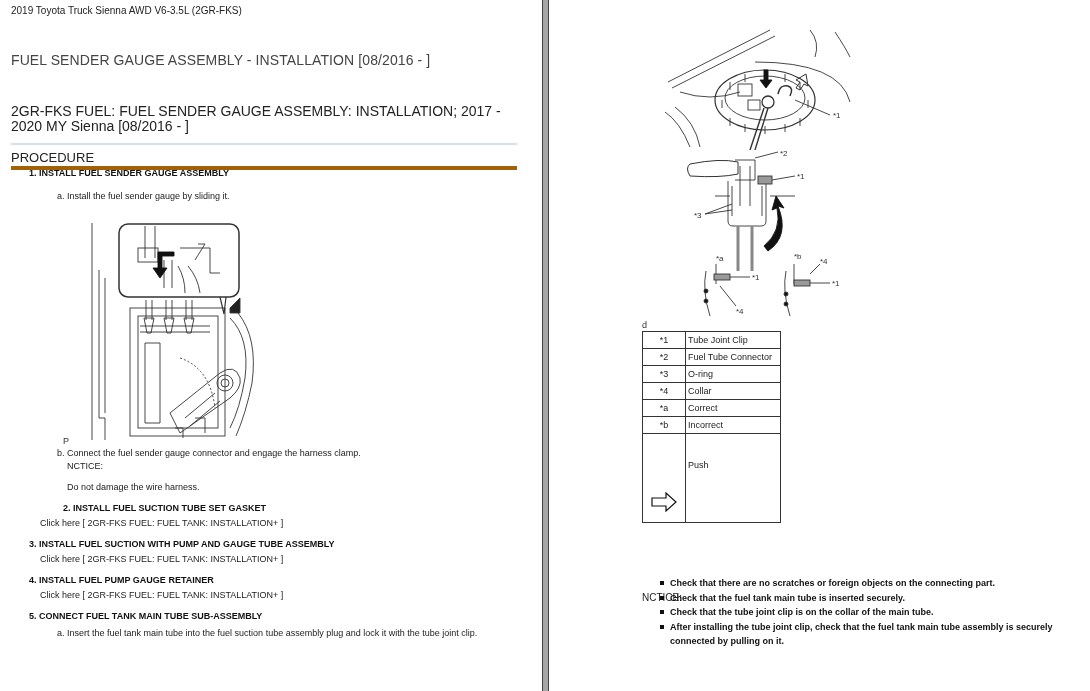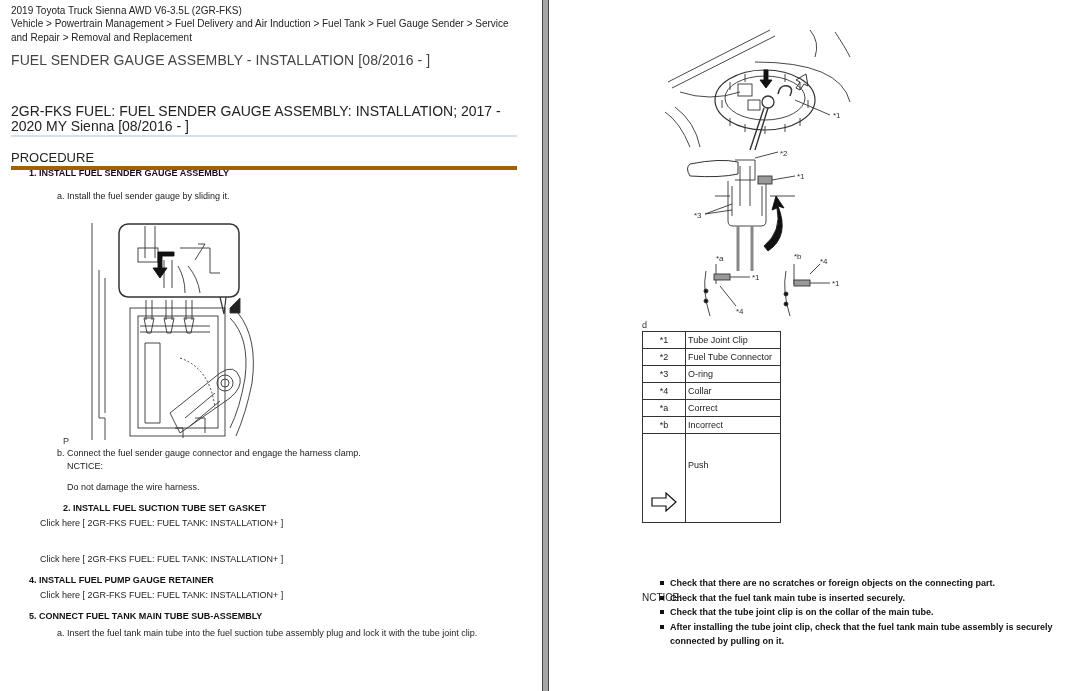--- a/index.html
+++ b/index.html
@@ -13,21 +13,21 @@
   .divider {
     position:absolute; left:542px; top:0; width:7px; height:691px;
     background:#a6a6a6; border-left:1px solid #444; border-right:1px solid #444; box-sizing:border-box;
   }
   .t { position:absolute; white-space:nowrap; }
   .vehicle { left:11px; top:5px; font-size:10px; color:#222; }
   .crumb { left:11px; top:17px; font-size:10px; line-height:14px; color:#222; white-space:normal; width:510px; }
   .doc-title { left:11px; top:52px; font-size:14px; color:#444; letter-spacing:0.1px; }
   .sec-title {
     left:11px; top:104px; width:506px; font-size:14px; line-height:15px; color:#222; white-space:normal;
-    border-bottom:2px solid #d5e0e8; padding-bottom:1px;
+    border-bottom:2px solid #d5e0e8; padding-bottom:9px;
   }
   .proc-title {
     left:11px; top:150px; width:506px; font-size:13px; color:#222;
     border-bottom:4px solid #a16207; padding-bottom:1px;
   }
   .step { font-size:9px; font-weight:bold; color:#111; }
   .sub { font-size:9px; color:#222; }
   .link { font-size:9px; color:#222; }
   .link b { font-weight:normal; }
   .fig-left { position:absolute; left:60px; top:218px; width:210px; height:222px; }
@@ -46,21 +46,20 @@
   .notice-label { font-size:10px; color:#222; }
   ul.notes { position:absolute; left:660px; top:576px; margin:0; padding:0; list-style:none; width:420px; }
   ul.notes li { font-size:9px; font-weight:bold; color:#111; line-height:14.5px; position:relative; padding-left:10px; }
   ul.notes li::before { content:""; position:absolute; left:0; top:5px; width:4px; height:4px; background:#111; }
 </style>
 </head>
 <body>
 
 <div class="page-left">
   <div class="t vehicle">2019 Toyota Truck Sienna AWD V6-3.5L (2GR-FKS)</div>
-  <div class="t crumb">Vehicle &gt; Powertrain Management &gt; Fuel Delivery and Air Induction &gt; Fuel Tank &gt; Fuel Gauge Sender &gt; Service and Repair &gt; Removal and Replacement</div>
   <div class="t doc-title">FUEL SENDER GAUGE ASSEMBLY - INSTALLATION [08/2016 - ]</div>
   <div class="t sec-title">2GR-FKS FUEL: FUEL SENDER GAUGE ASSEMBLY: INSTALLATION; 2017 - 2020 MY Sienna [08/2016 -        ]</div>
   <div class="t proc-title">PROCEDURE</div>
 
   <div class="t step" style="left:29px; top:168px;">
     <span>1.</span>
     <span>INSTALL FUEL SENDER GAUGE ASSEMBLY</span>
   </div>
   <div class="t sub" style="left:57px; top:191px;">a. Install the fuel sender gauge by sliding it.</div>
 
@@ -104,20 +103,24 @@
 
   <div class="t step" style="left:29px; top:503px;margin-left:34px;">
     <span>2.</span>
     <span>INSTALL FUEL SUCTION TUBE SET GASKET</span>
   </div>
   <div class="t link" style="left:40px; top:518px;">
     <span>Click here</span>
     <b>[ 2GR-FKS FUEL: FUEL TANK: INSTALLATION+ ]</b>
   </div>
 
+  <div class="t step" style="left:29px; top:539px;">
+    <span>3.</span>
+    <span>INSTALL FUEL SUCTION WITH PUMP AND GAUGE TUBE ASSEMBLY</span>
+  </div>
   <div class="t link" style="left:40px; top:554px;">
     <span>Click here</span>
     <b>[ 2GR-FKS FUEL: FUEL TANK: INSTALLATION+ ]</b>
   </div>
 
   <div class="t step" style="left:29px; top:575px;">
     <span>4.</span>
     <span>INSTALL FUEL PUMP GAUGE RETAINER</span>
   </div>
   <div class="t link" style="left:40px; top:590px;">

